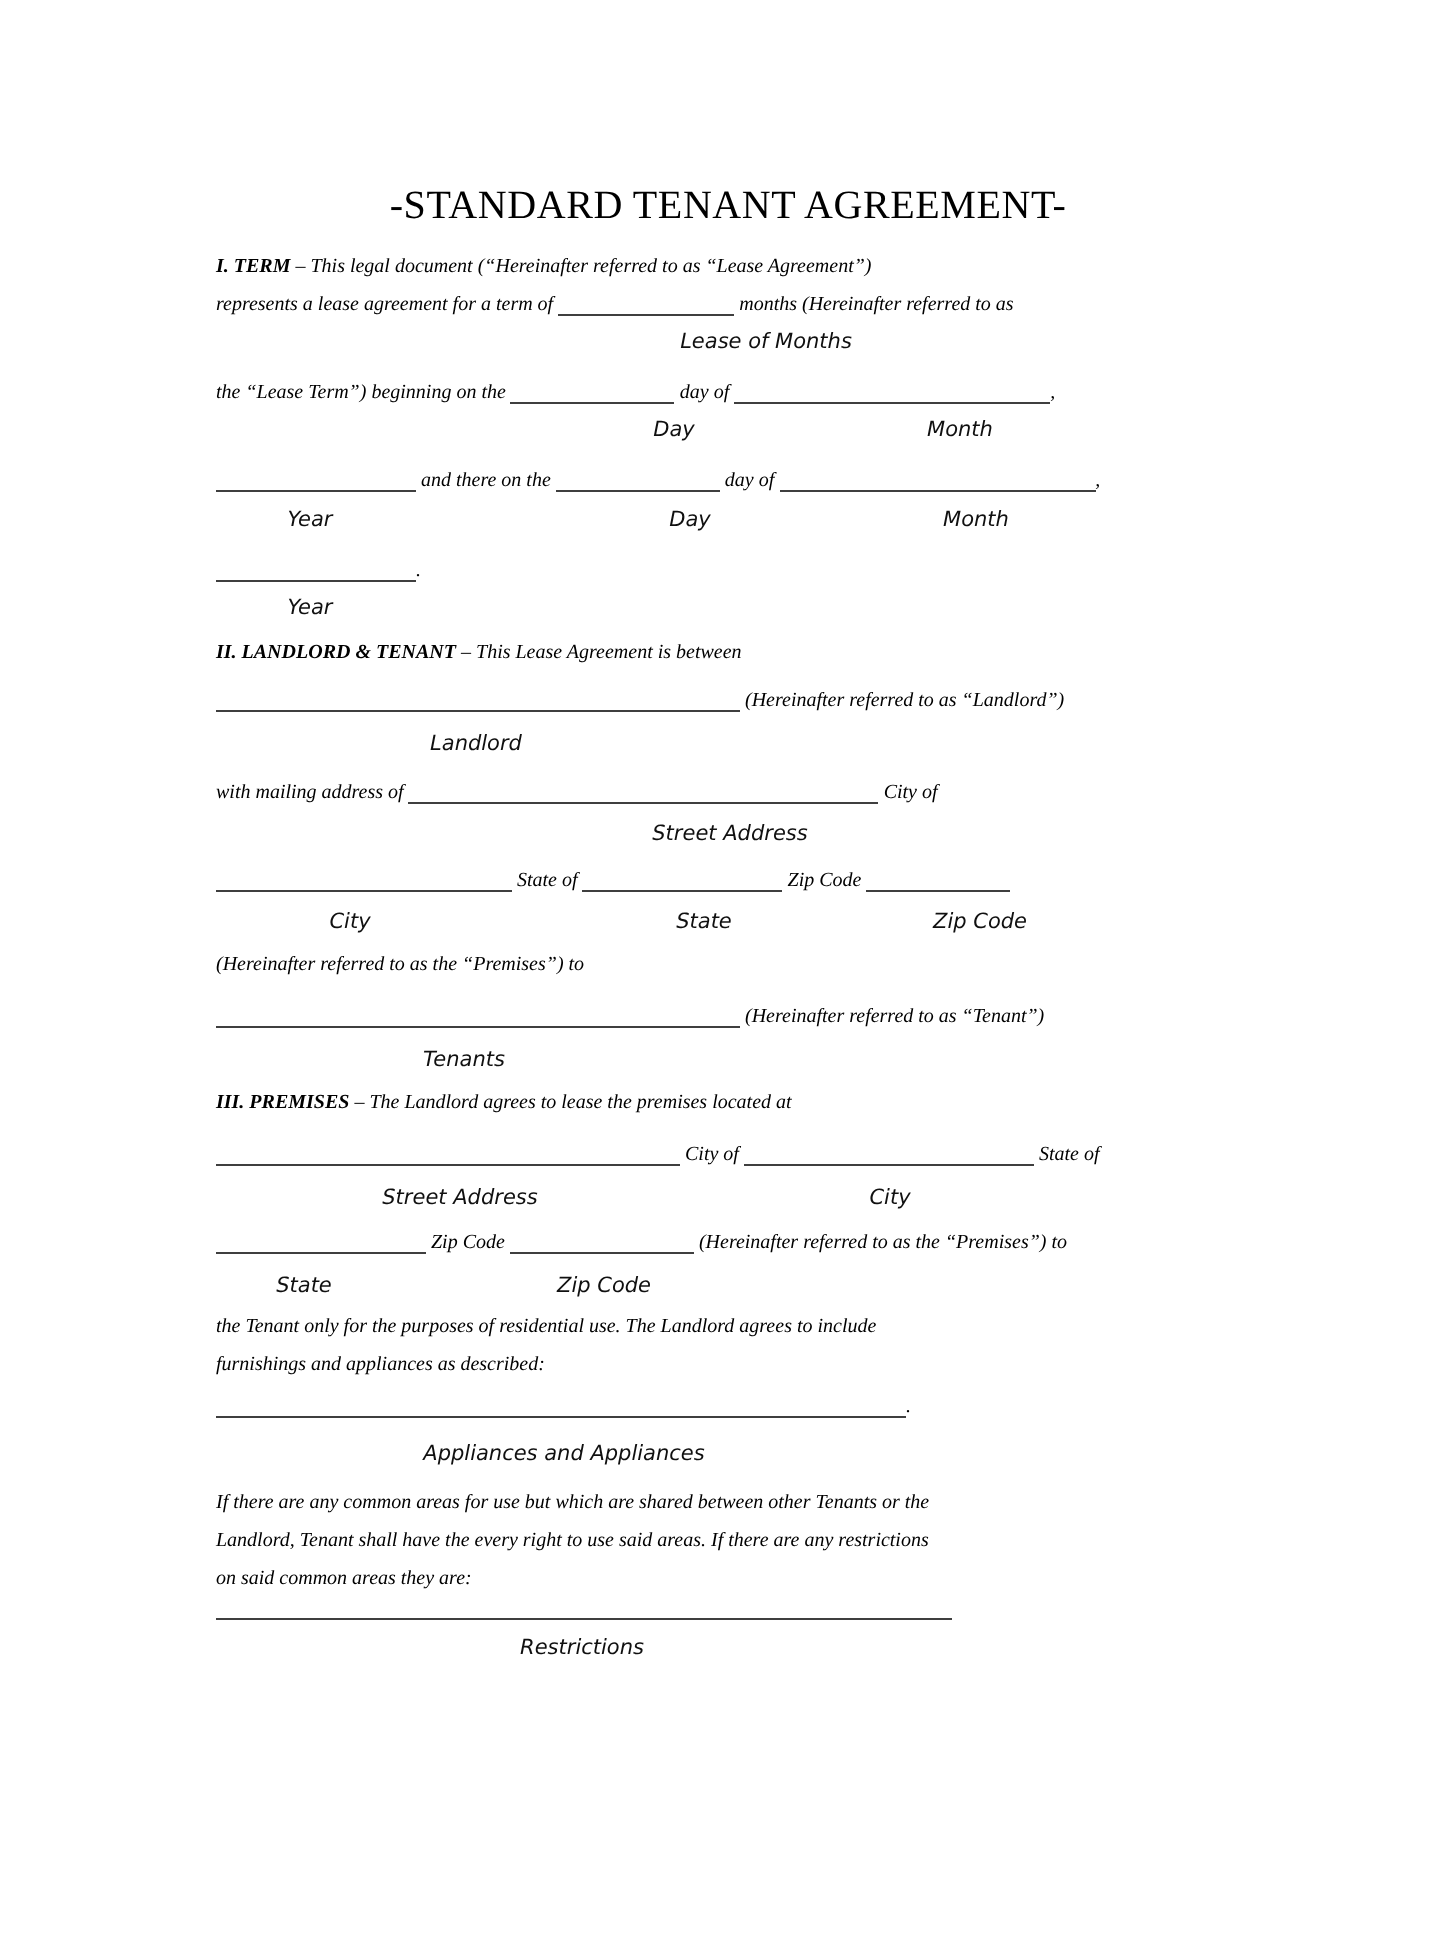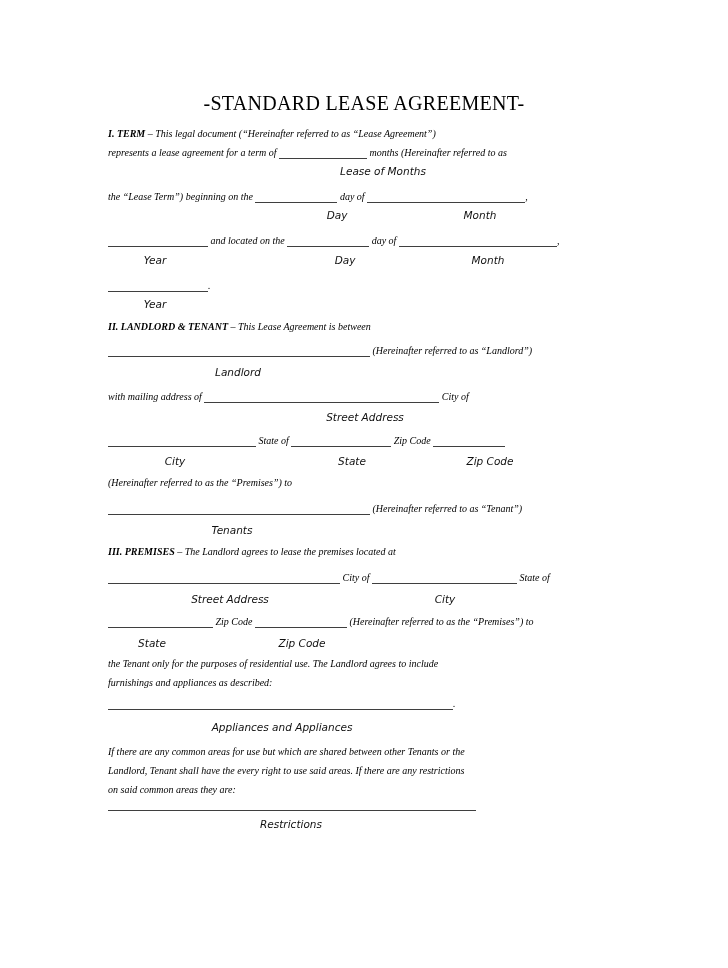--- a/index.html
+++ b/index.html
@@ -47,38 +47,38 @@
     font-size: 10.5px;
     white-space: nowrap;
     color: #101010;
   }
 </style>
 </head>
 <body>
 
 <div class="page">
 
-  <div class="title" style="top:92px">-STANDARD LEASE AGREEMENT-</div>
+  <div class="title" style="top:92px">-STANDARD TENANT AGREEMENT-</div>
 
   <div class="row" style="top:124px"><b>I. TERM</b><span> – This legal document (“Hereinafter referred to as “Lease Agreement”)</span></div>
 
   <div class="row" style="top:143px"><span>represents a lease agreement for a term of </span><span class="blank" style="width:88px"></span><span> months (Hereinafter referred to as</span></div>
 
   <div class="lrow" style="top:165px">
     <span class="lbl" style="left:383px">Lease of Months</span>
   </div>
 
   <div class="row" style="top:187px"><span>the “Lease Term”) beginning on the </span><span class="blank" style="width:82px"></span><span> day of </span><span class="blank" style="width:158px"></span><span>,</span></div>
 
   <div class="lrow" style="top:209px">
     <span class="lbl" style="left:337px">Day</span>
     <span class="lbl" style="left:480px">Month</span>
   </div>
 
-  <div class="row" style="top:231px"><span class="blank" style="width:100px"></span><span> and located on the </span><span class="blank" style="width:82px"></span><span> day of </span><span class="blank" style="width:158px"></span><span>,</span></div>
+  <div class="row" style="top:231px"><span class="blank" style="width:100px"></span><span> and there on the </span><span class="blank" style="width:82px"></span><span> day of </span><span class="blank" style="width:158px"></span><span>,</span></div>
 
   <div class="lrow" style="top:254px">
     <span class="lbl" style="left:155px">Year</span>
     <span class="lbl" style="left:345px">Day</span>
     <span class="lbl" style="left:488px">Month</span>
   </div>
 
   <div class="row" style="top:276px"><span class="blank" style="width:100px"></span><span>.</span></div>
 
   <div class="lrow" style="top:298px">

